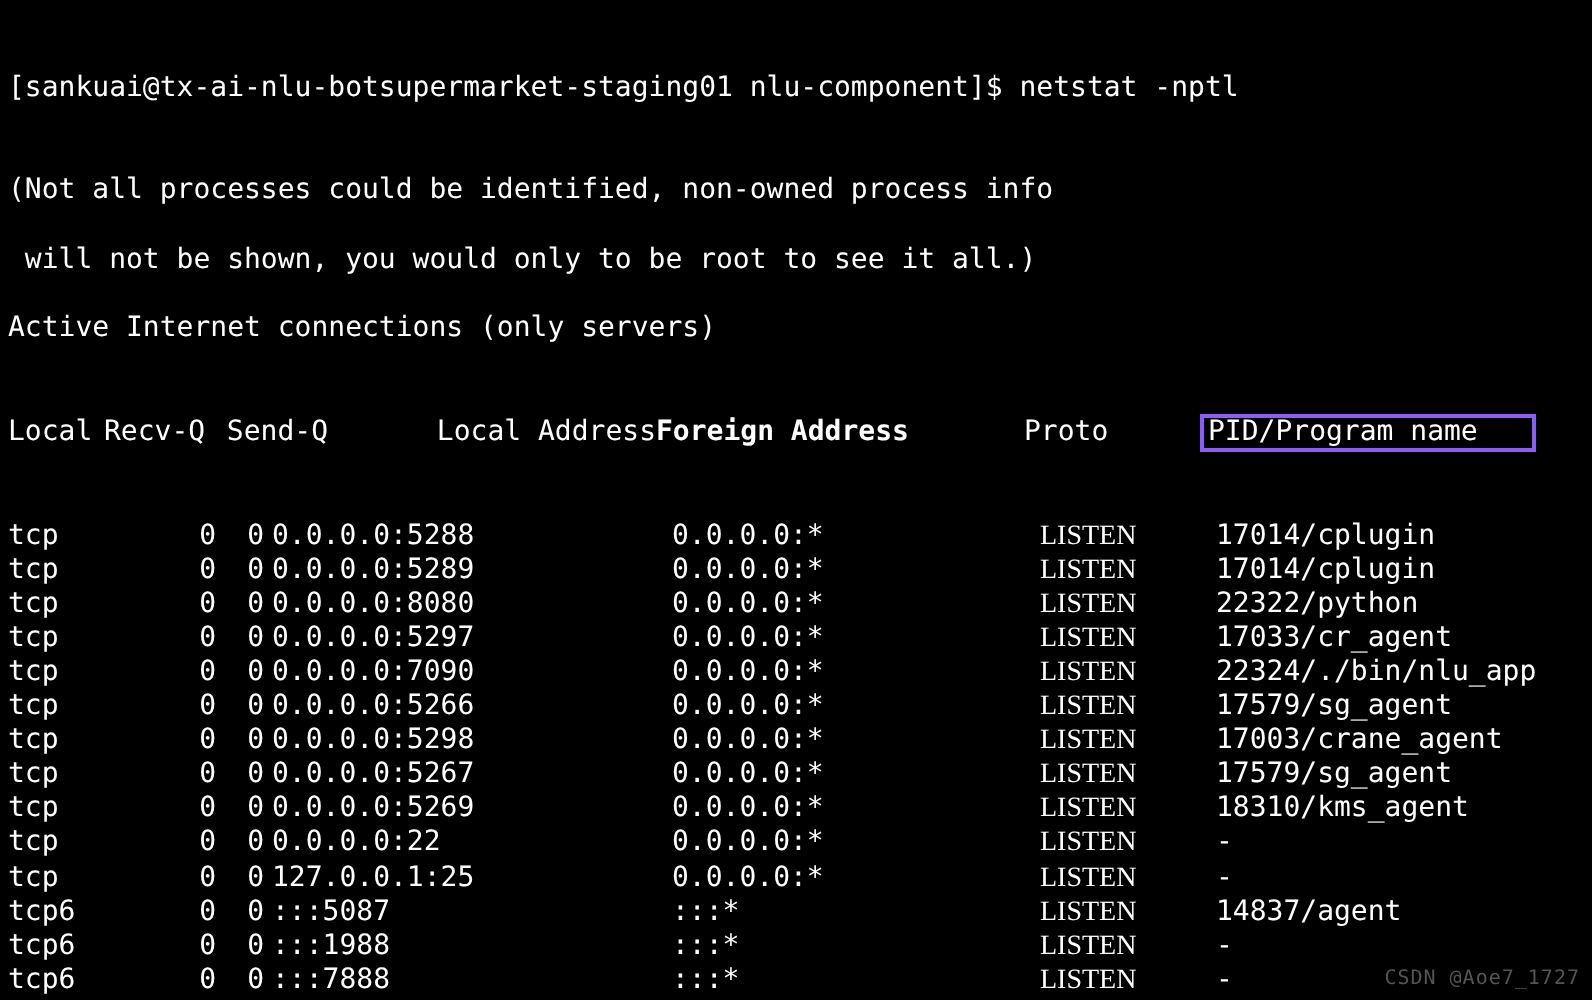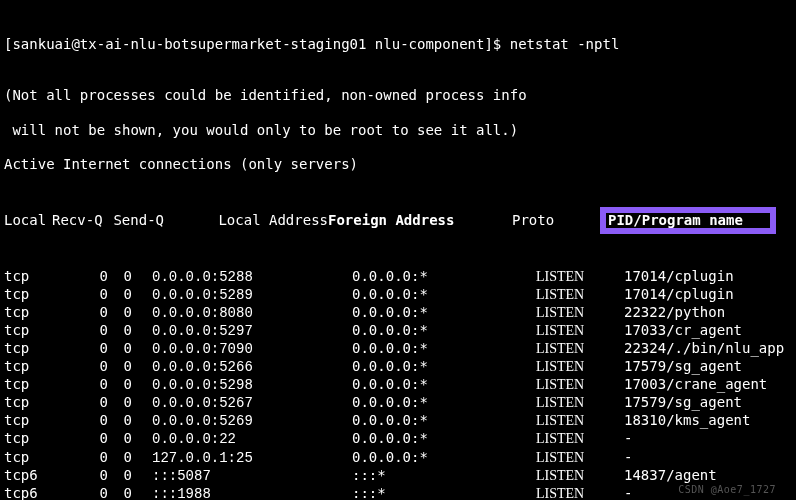--- a/index.html
+++ b/index.html
@@ -13,40 +13,39 @@
     width: 796px;
     height: 500px;
     overflow: hidden;
   }
   .term {
     padding: 2px 4px;
     white-space: pre;
   }
   .row { display: block; }
   .hl-box {
-    border: 6px solid #8b5cf6;
+    border: 2px solid #8b5cf6;
     padding: 0 2px;
     display: inline-block;
     line-height: 1.05;
-    font-weight: bold;
   }
   .watermark {
     position: absolute;
-    right: 20px;
+    right: 6px;
     bottom: 4px;
     font-size: 10px;
     color: #555;
     letter-spacing: 0.5px;
     text-align: center;
   }
   
   .c-proto { display: inline-block; width: 48px; }
   .c-recvq { display: inline-block; width: 56px; text-align: right; padding-right: 8px; }
   .c-sendq { display: inline-block; width: 16px; text-align: right; }
-  .c-local { display: inline-block; width: 200px; padding-left: 20px; font-family: Liberation Mono, monospace; }
+  .c-local { display: inline-block; width: 200px; padding-left: 4px; }
   .c-foreign { display: inline-block; width: 184px; }
   .c-state { display: inline-block; width: 88px; font-family: Liberation Serif, serif; }
   .c-pid   { display: inline-block; }
   
   .h-proto { display: inline-block; width: 48px; }
   .h-recvq { display: inline-block; width: 56px; }
   .h-sendq { display: inline-block; width: 56px; text-align: right; }
   .h-local { display: inline-block; width: 164px; text-align: right; }
   .h-foreign { display: inline-block; width: 184px; font-weight: bold; }
   .h-state { display: inline-block; width: 88px; }

